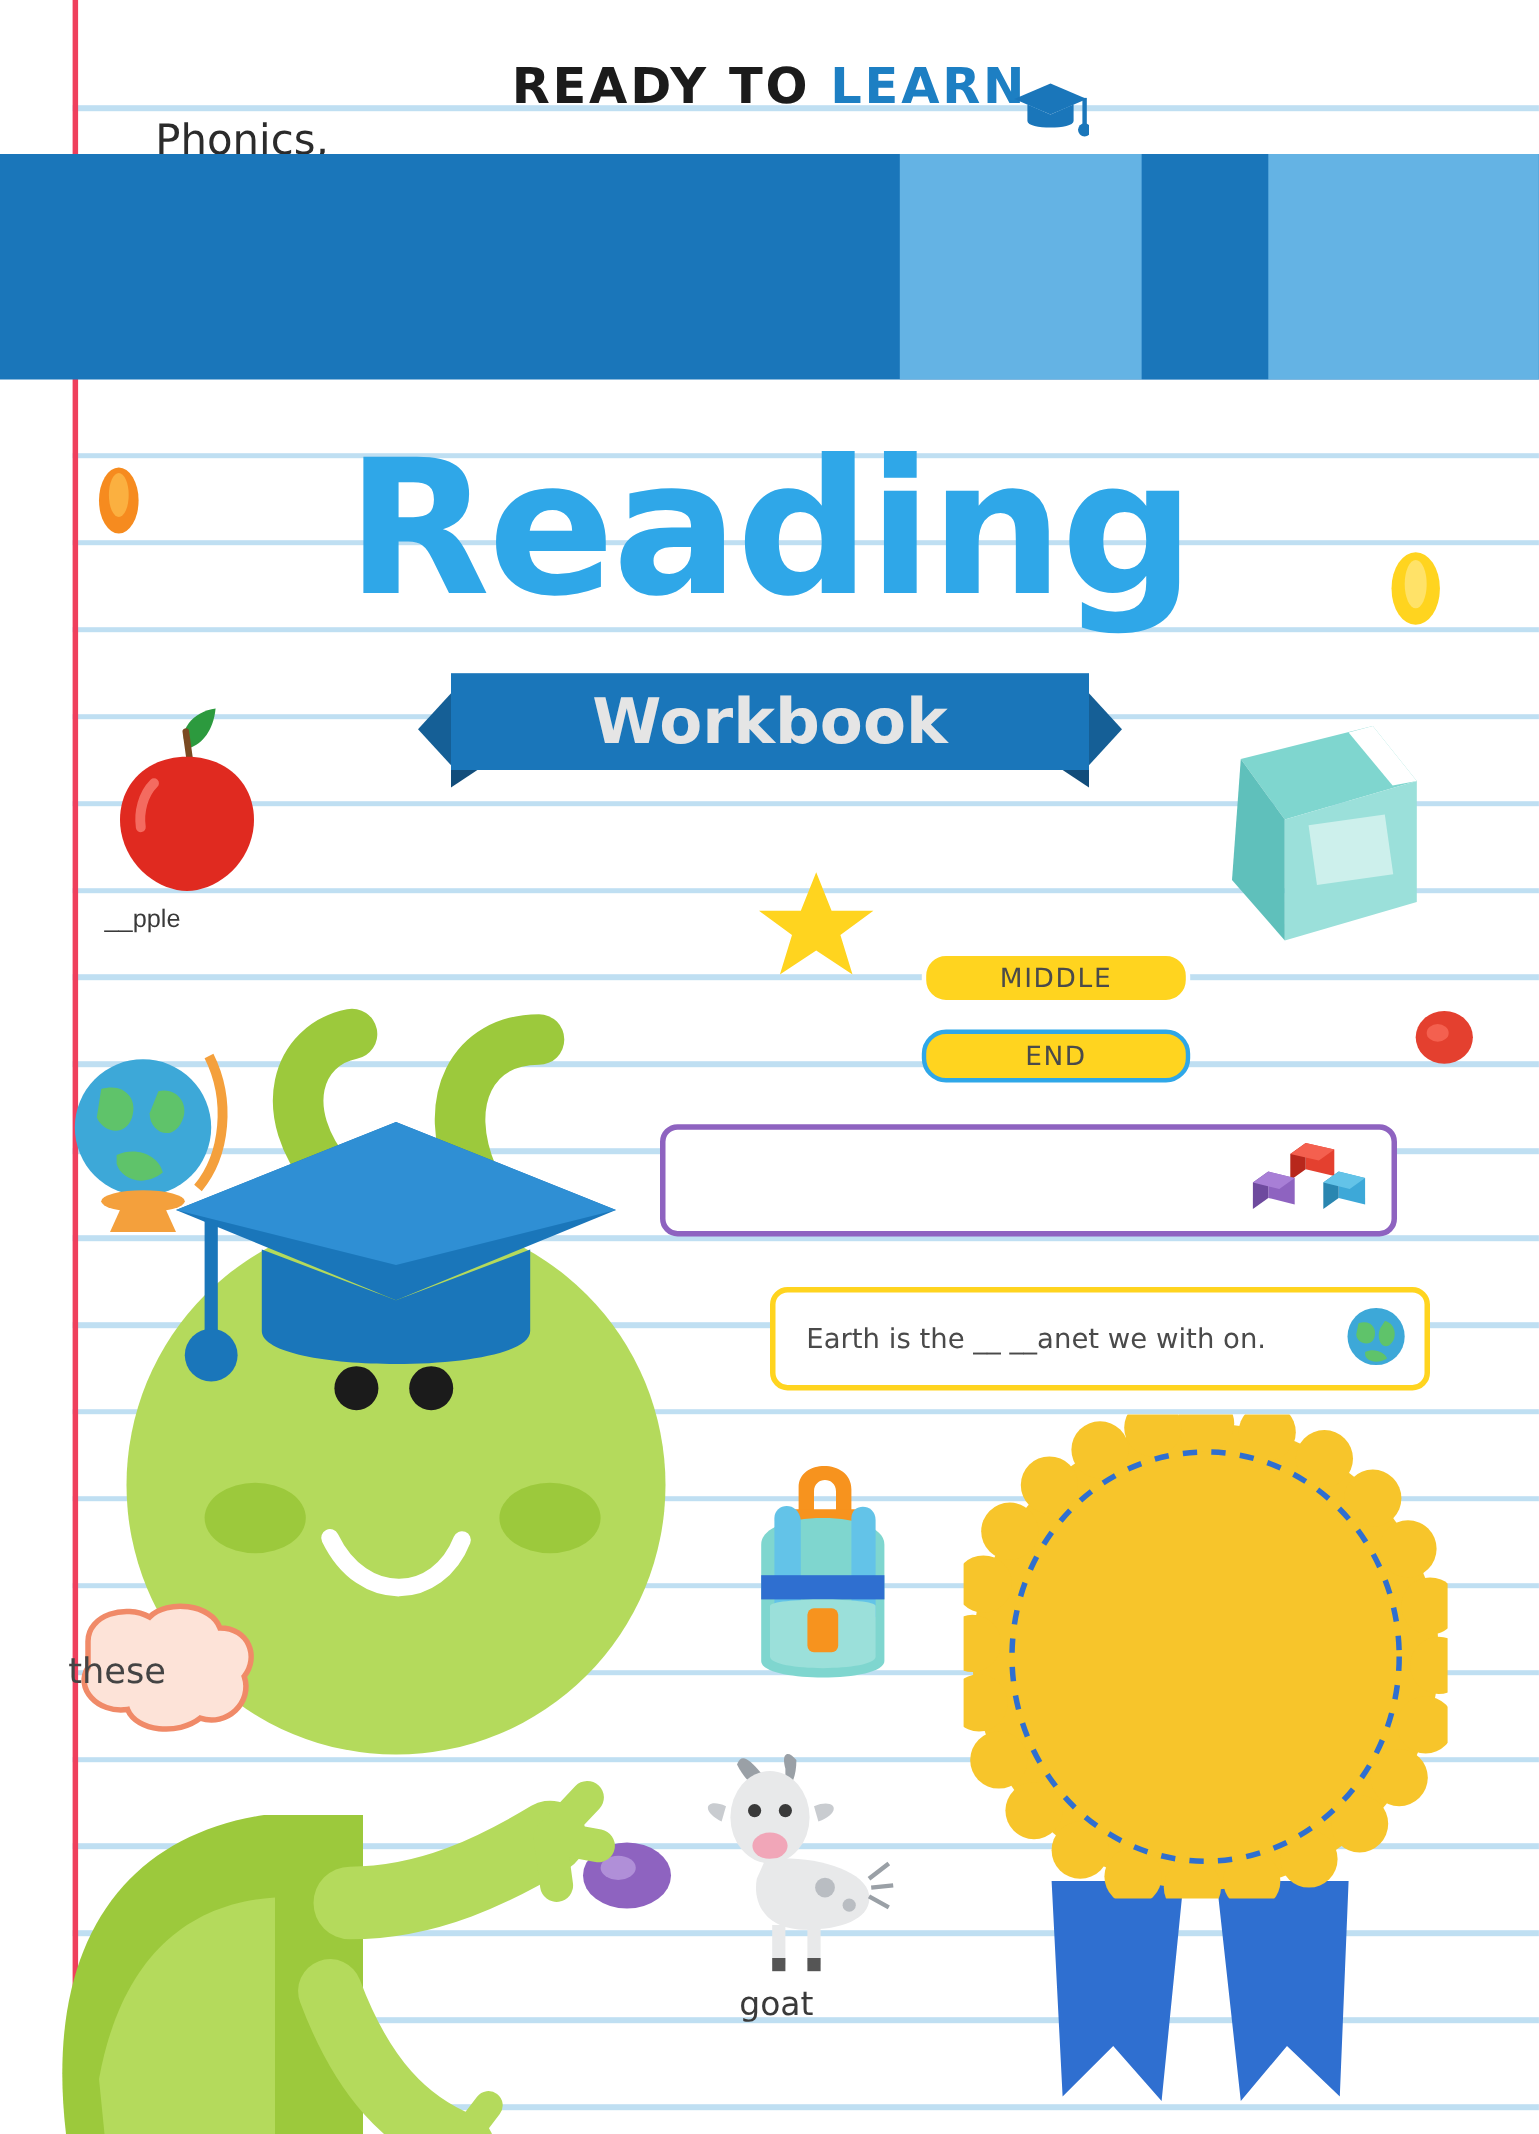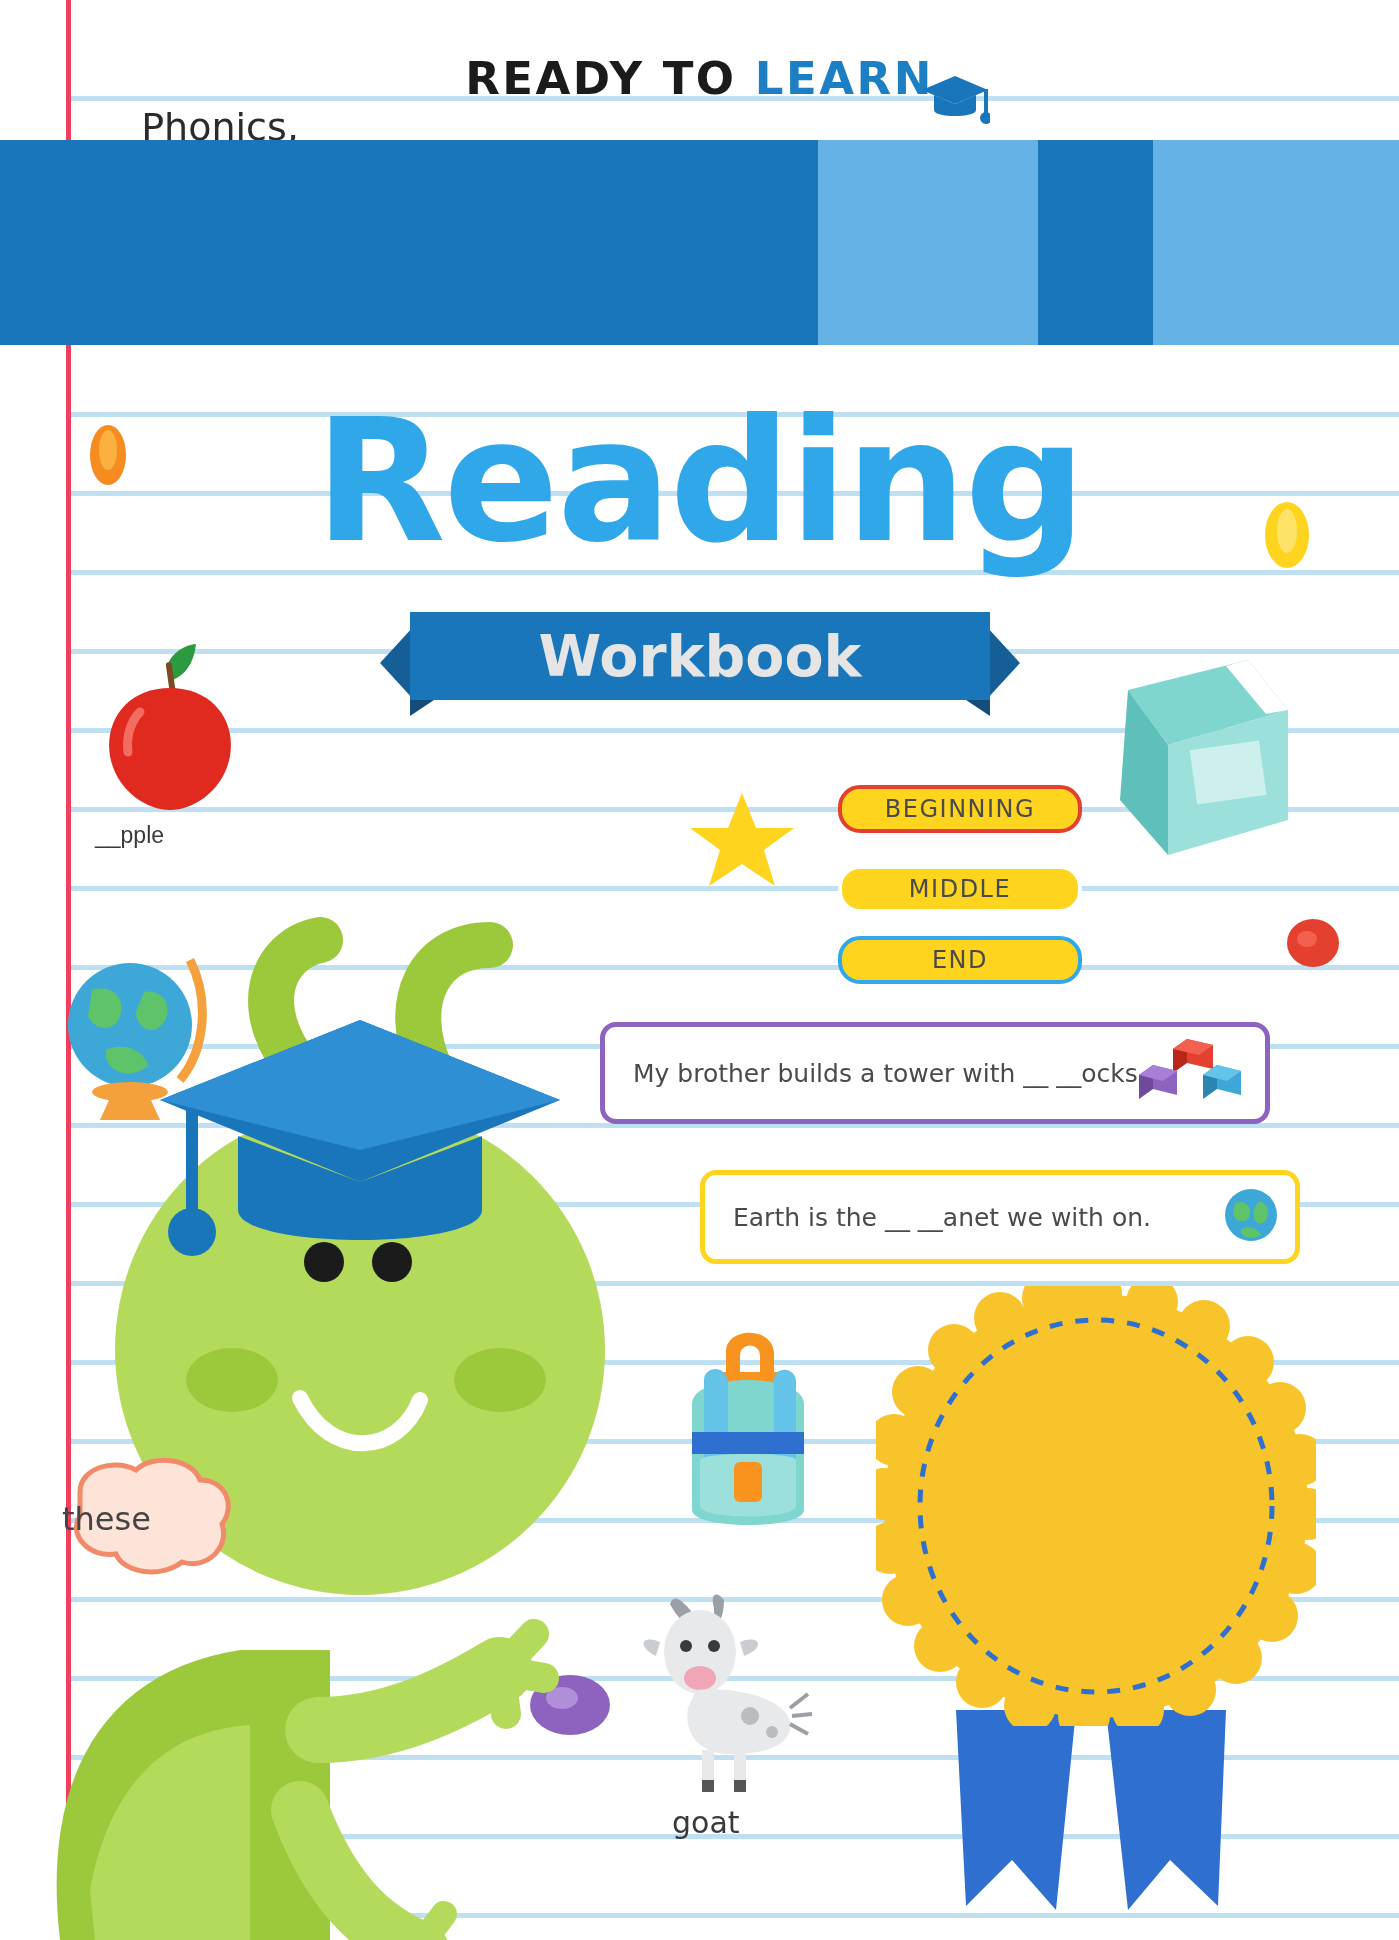--- a/index.html
+++ b/index.html
@@ -335,26 +335,24 @@
   </svg>
 
   <svg class="art" style="left:1098px; top:650px; width:200px; height:220px;" viewBox="0 0 200 220">
     <path d="M30,40 L150,10 L190,60 L70,95 Z" fill="#7fd6cf"></path>
     <path d="M30,40 L70,95 L70,205 L22,150 Z" fill="#5fc0bb"></path>
     <path d="M70,95 L190,60 L190,170 L70,205 Z" fill="#9be0da"></path>
     <rect x="95" y="95" width="70" height="55" fill="#cdf0ec" transform="rotate(-8 130 122)"></rect>
     <path d="M150,10 L190,60 L168,64 L128,16 Z" fill="#ffffff"></path>
   </svg>
 
-  <div class="tagbtn b1">BEGINNING</div>
   <div class="tagbtn b2">MIDDLE</div>
   <div class="tagbtn b3">END</div>
 
   <div class="sentbox sb1">
-    <div class="txt">My brother builds a tower with __ __ocks.</div>
     <svg style="position:absolute; right:14px; top:8px; width:120px; height:72px;" viewBox="0 0 120 72">
       <polygon points="56,4 82,10 82,34 56,28" fill="#e4402f"></polygon>
       <polygon points="56,4 42,14 42,38 56,28" fill="#b8271c"></polygon>
       <polygon points="42,14 68,20 82,10 56,4" fill="#f4604f"></polygon>
       <polygon points="22,30 46,36 46,60 22,54" fill="#8e63c0"></polygon>
       <polygon points="22,30 8,40 8,64 22,54" fill="#6e4a9e"></polygon>
       <polygon points="8,40 32,46 46,36 22,30" fill="#a87fd6"></polygon>
       <polygon points="86,30 110,36 110,60 86,54" fill="#3da8d8"></polygon>
       <polygon points="86,30 72,40 72,64 86,54" fill="#2a86b0"></polygon>
       <polygon points="72,40 96,46 110,36 86,30" fill="#63c3e8"></polygon>

